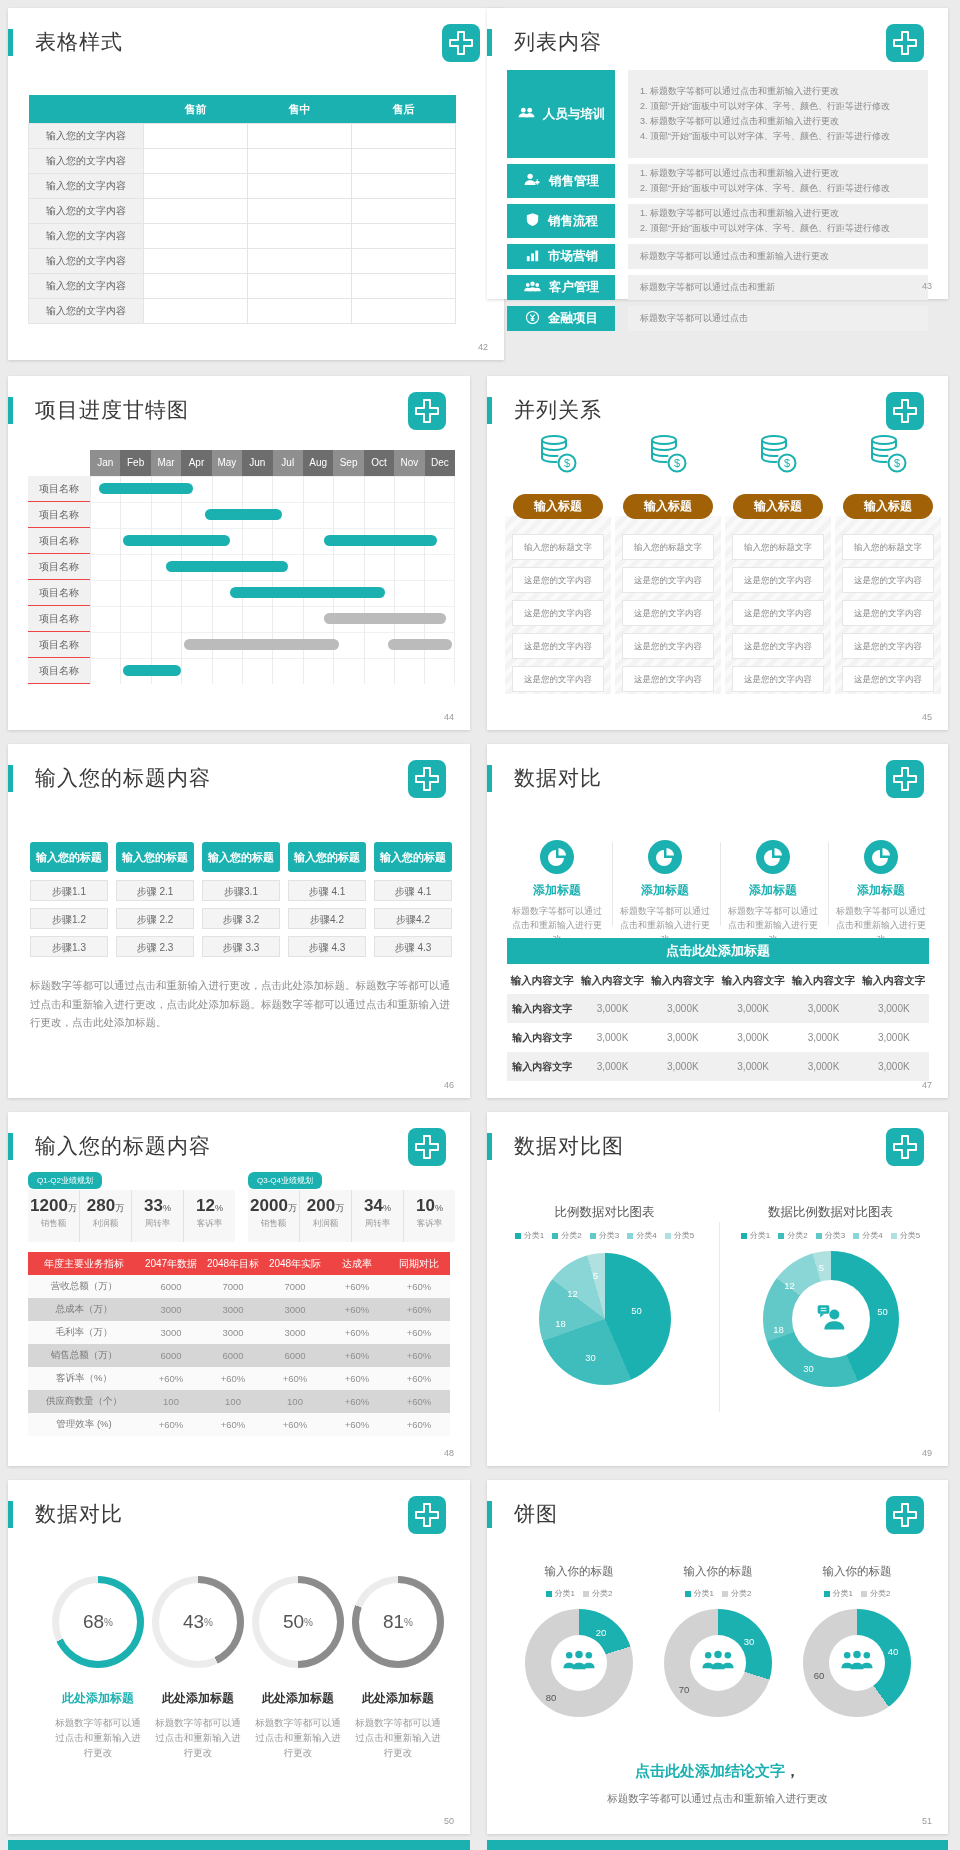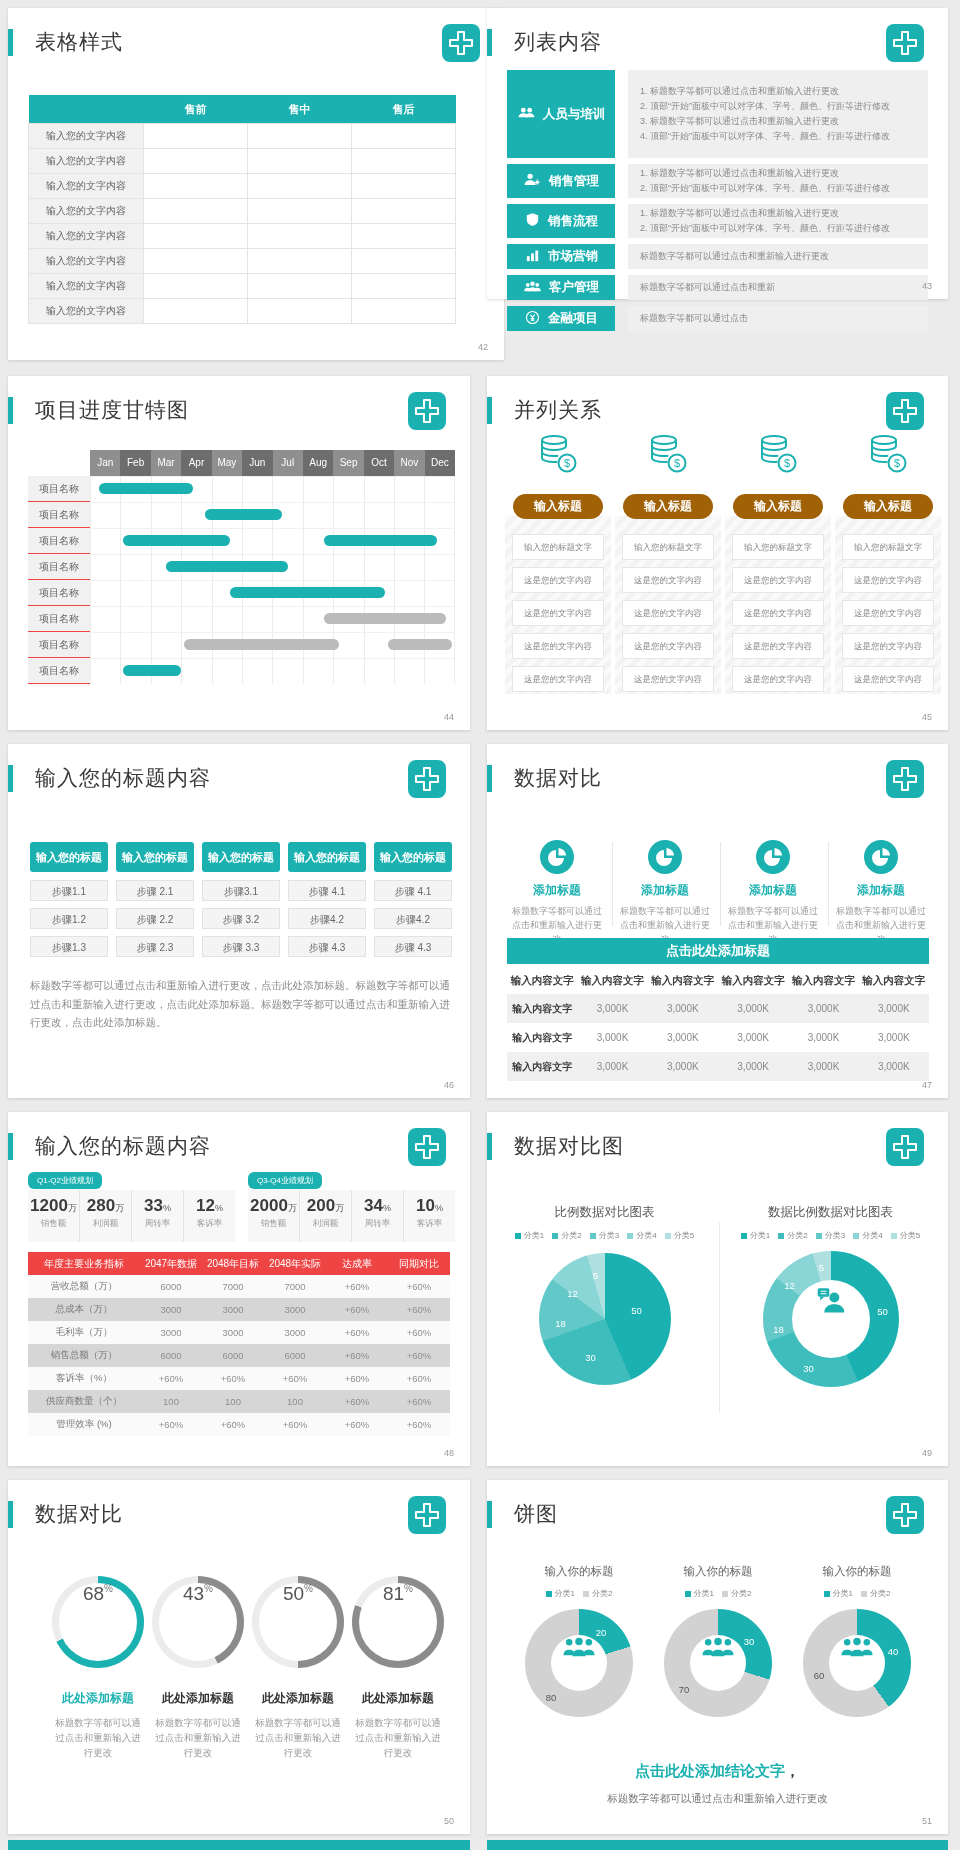--- a/index.html
+++ b/index.html
@@ -68,21 +68,21 @@
   .t48 td.k{color:#777;}
   .t48 tbody tr:nth-child(odd){background:#fafafa;}
   .t48 tbody tr:nth-child(even){background:#d6d6d6;}
   
   .chb{position:absolute;top:92px;width:195px;text-align:center;}
   .chb .ct{font-size:12.5px;color:#555;}
   .leg{margin-top:9px;display:flex;justify-content:center;gap:8px;font-size:8px;color:#888;}
   .leg .li{display:inline-flex;align-items:center;gap:3px;}
   .sq{width:6px;height:6px;display:inline-block;}
   .pie{position:relative;border-radius:50%;}
-  .hole{position:absolute;background:#fff;border-radius:50%;display:flex;align-items:flex-start;justify-content:center;}
+  .hole{position:absolute;background:#fff;border-radius:50%;display:flex;align-items:center;justify-content:center;}
   .plab{position:absolute;font-size:9.5px;color:#fff;transform:translate(-50%,-50%);}
   .plab.dark{color:#555;}
   .div49{position:absolute;left:232px;top:110px;height:190px;border-left:1px solid #eaeaea;}
   
   .r50{position:absolute;top:96px;width:92px;text-align:center;}
   .ring{position:relative;width:92px;height:92px;border-radius:50%;}
   .ring .hole{left:7px;top:7px;right:7px;bottom:7px;}
   .pct{font-size:19px;color:#555;}
   .pctu{font-size:10px;color:#777;}
   .r50 .hd{margin-top:22px;font-size:12px;font-weight:bold;color:#333;}

